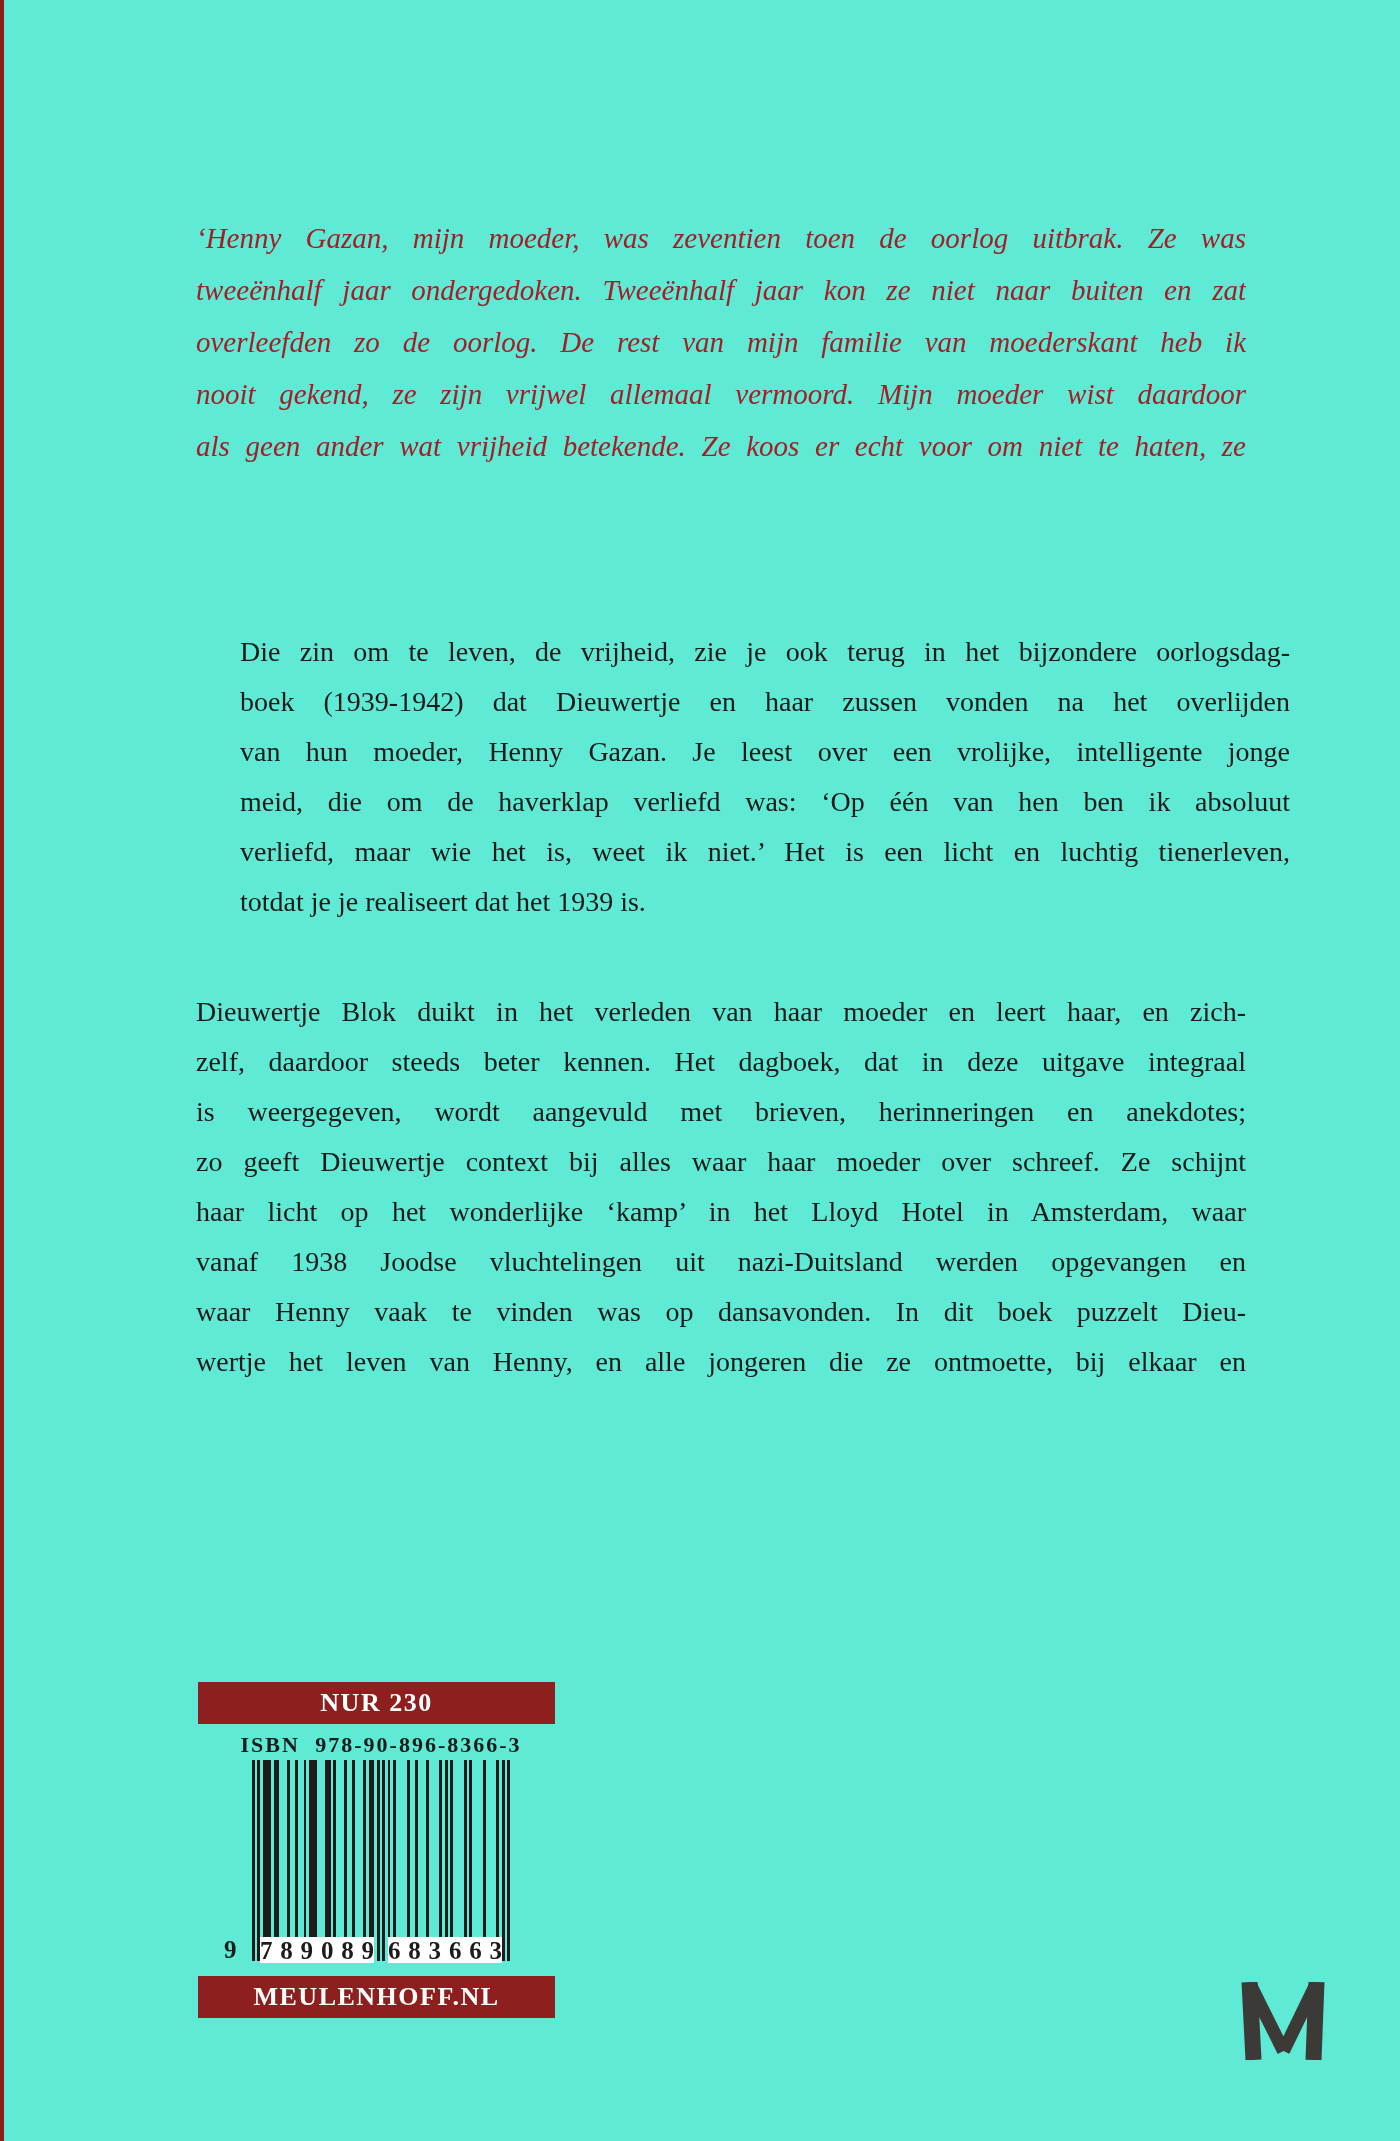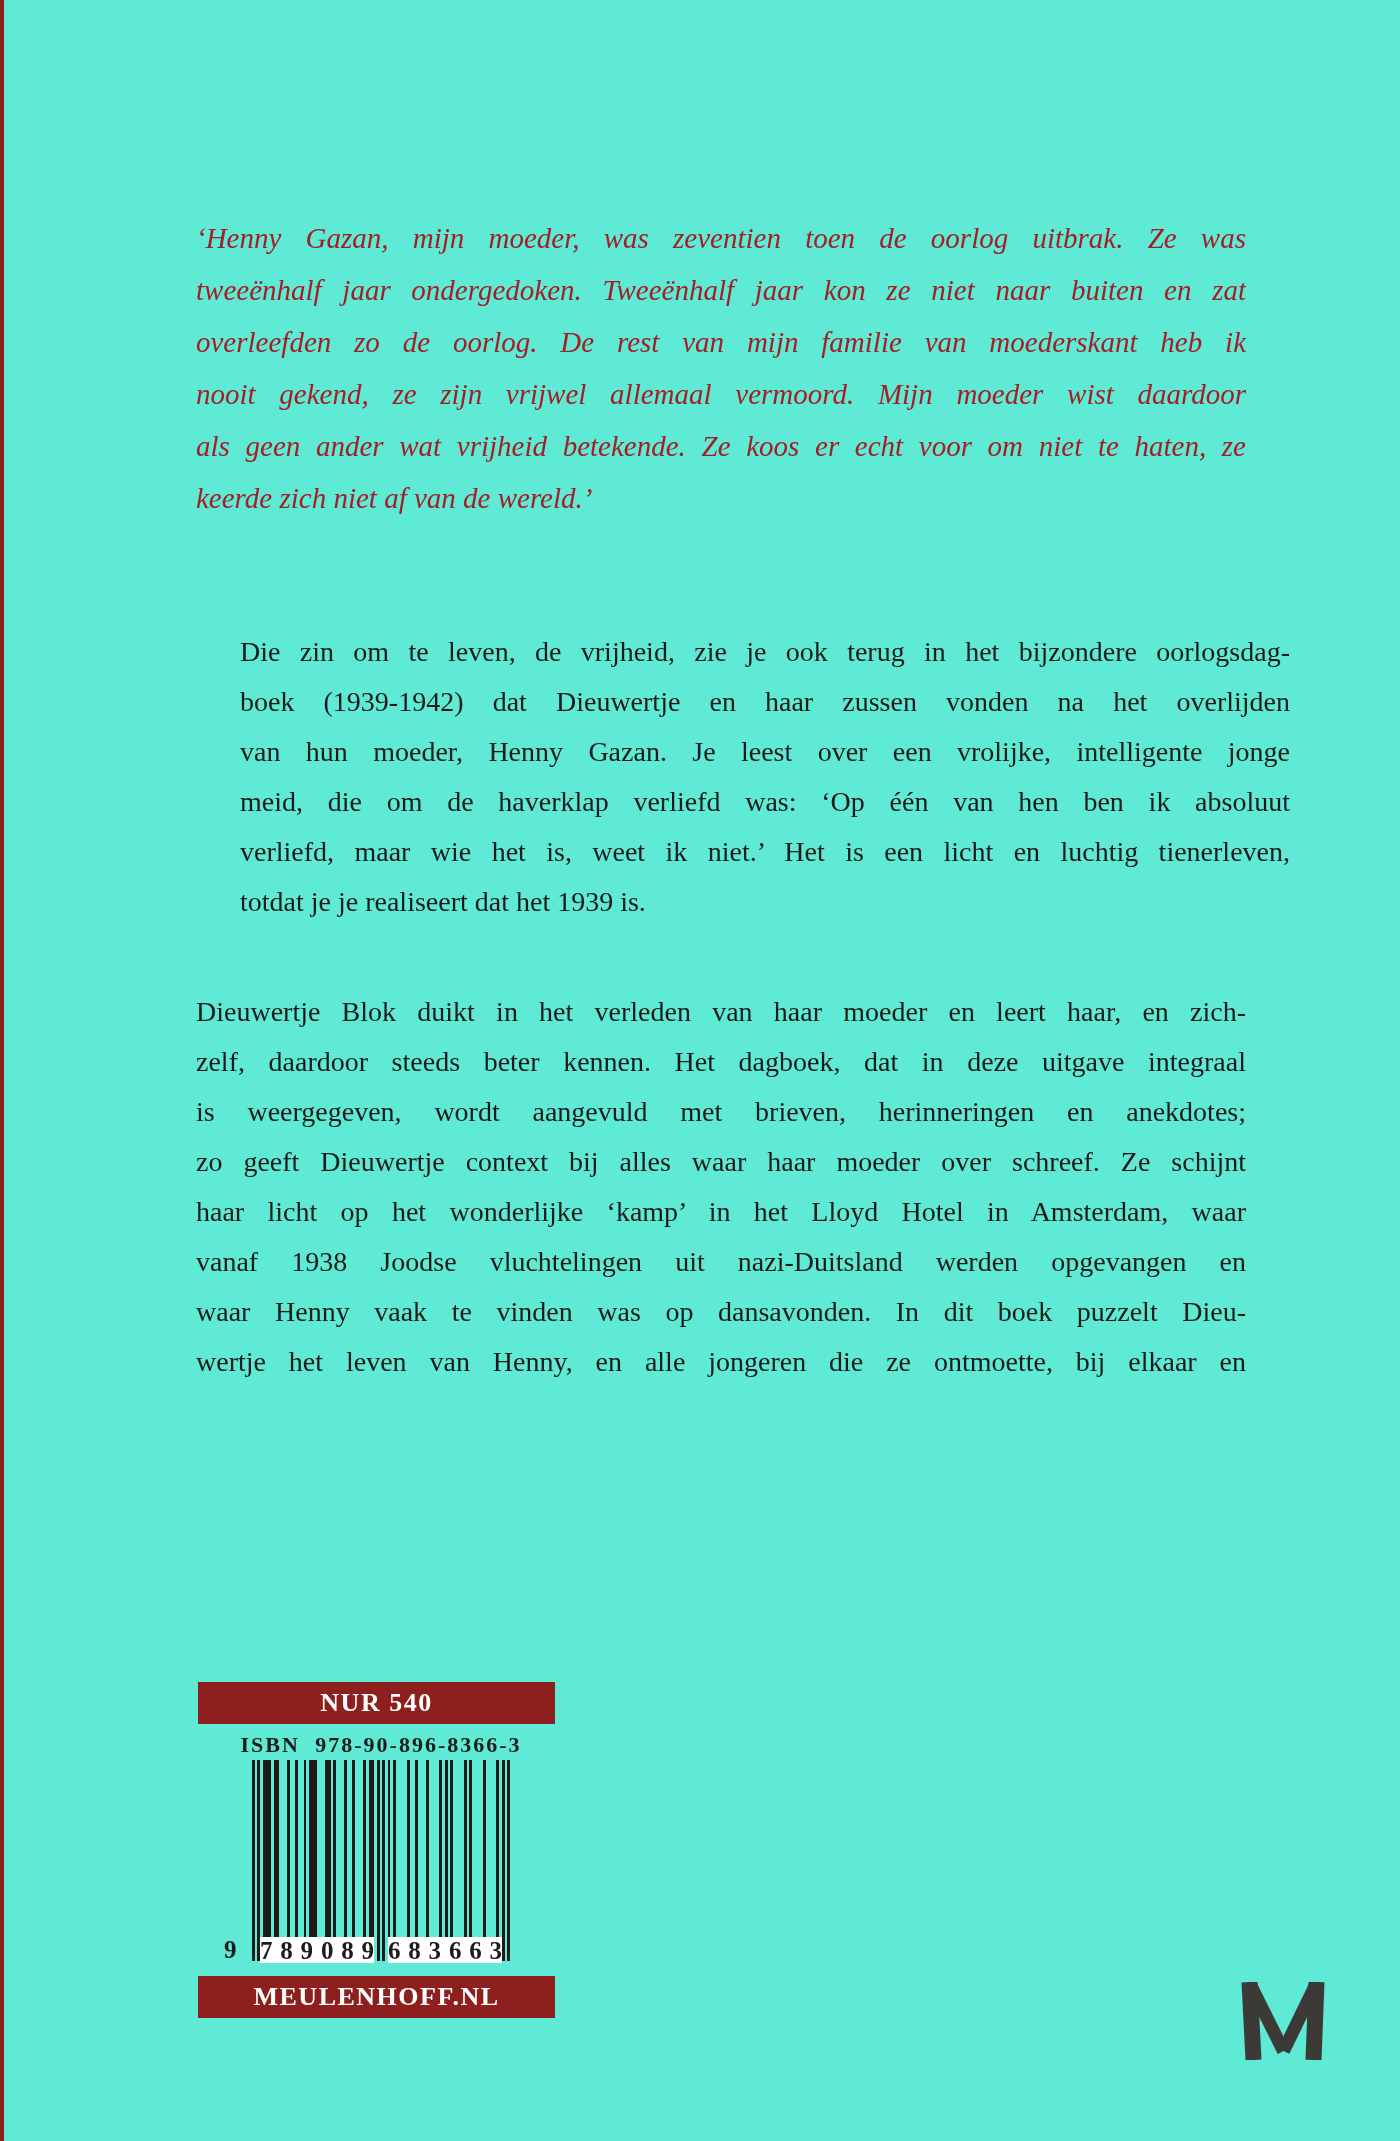--- a/index.html
+++ b/index.html
@@ -95,21 +95,20 @@
 <div class="cover">
 
   <div class="spine"></div>
 
   <div class="textblock quote">
       <div class="tline">‘Henny Gazan, mijn moeder, was zeventien toen de oorlog uitbrak. Ze was</div>
       <div class="tline">tweeënhalf jaar ondergedoken. Tweeënhalf jaar kon ze niet naar buiten en zat</div>
       <div class="tline">overleefden zo de oorlog. De rest van mijn familie van moederskant heb ik</div>
       <div class="tline">nooit gekend, ze zijn vrijwel allemaal vermoord. Mijn moeder wist daardoor</div>
       <div class="tline">als geen ander wat vrijheid betekende. Ze koos er echt voor om niet te haten, ze</div>
-      <div class="tline tline-last">keerde zich niet af van de wereld.’</div>
     </div>
 
   <div class="textblock para p1">
       <div class="tline">Die zin om te leven, de vrijheid, zie je ook terug in het bijzondere oorlogsdag-</div>
       <div class="tline">boek (1939-1942) dat Dieuwertje en haar zussen vonden na het overlijden</div>
       <div class="tline">van hun moeder, Henny Gazan. Je leest over een vrolijke, intelligente jonge</div>
       <div class="tline">meid, die om de haverklap verliefd was: ‘Op één van hen ben ik absoluut</div>
       <div class="tline">verliefd, maar wie het is, weet ik niet.’ Het is een licht en luchtig tienerleven,</div>
       <div class="tline tline-last">totdat je je realiseert dat het 1939 is.</div>
     </div>
@@ -119,21 +118,21 @@
       <div class="tline">zelf, daardoor steeds beter kennen. Het dagboek, dat in deze uitgave integraal</div>
       <div class="tline">is weergegeven, wordt aangevuld met brieven, herinneringen en anekdotes;</div>
       <div class="tline">zo geeft Dieuwertje context bij alles waar haar moeder over schreef. Ze schijnt</div>
       <div class="tline">haar licht op het wonderlijke ‘kamp’ in het Lloyd Hotel in Amsterdam, waar</div>
       <div class="tline">vanaf 1938 Joodse vluchtelingen uit nazi-Duitsland werden opgevangen en</div>
       <div class="tline">waar Henny vaak te vinden was op dansavonden. In dit boek puzzelt Dieu-</div>
       <div class="tline">wertje het leven van Henny, en alle jongeren die ze ontmoette, bij elkaar en</div>
     </div>
 
   <div class="badge nur">
-    <span>NUR 540</span>
+    <span>NUR 230</span>
   </div>
 
   <div class="isbn">ISBN 978-90-896-8366-3</div>
 
   <div class="barcode">
     <div class="bars">
         <div class="bar guard" style="left: 0px; width: 2.71579px;"></div>
         <div class="bar guard" style="left: 5.43158px; width: 2.71579px;"></div>
         <div class="bar" style="left: 10.8632px; width: 2.71579px;"></div>
         <div class="bar" style="left: 13.5789px; width: 2.71579px;"></div>

